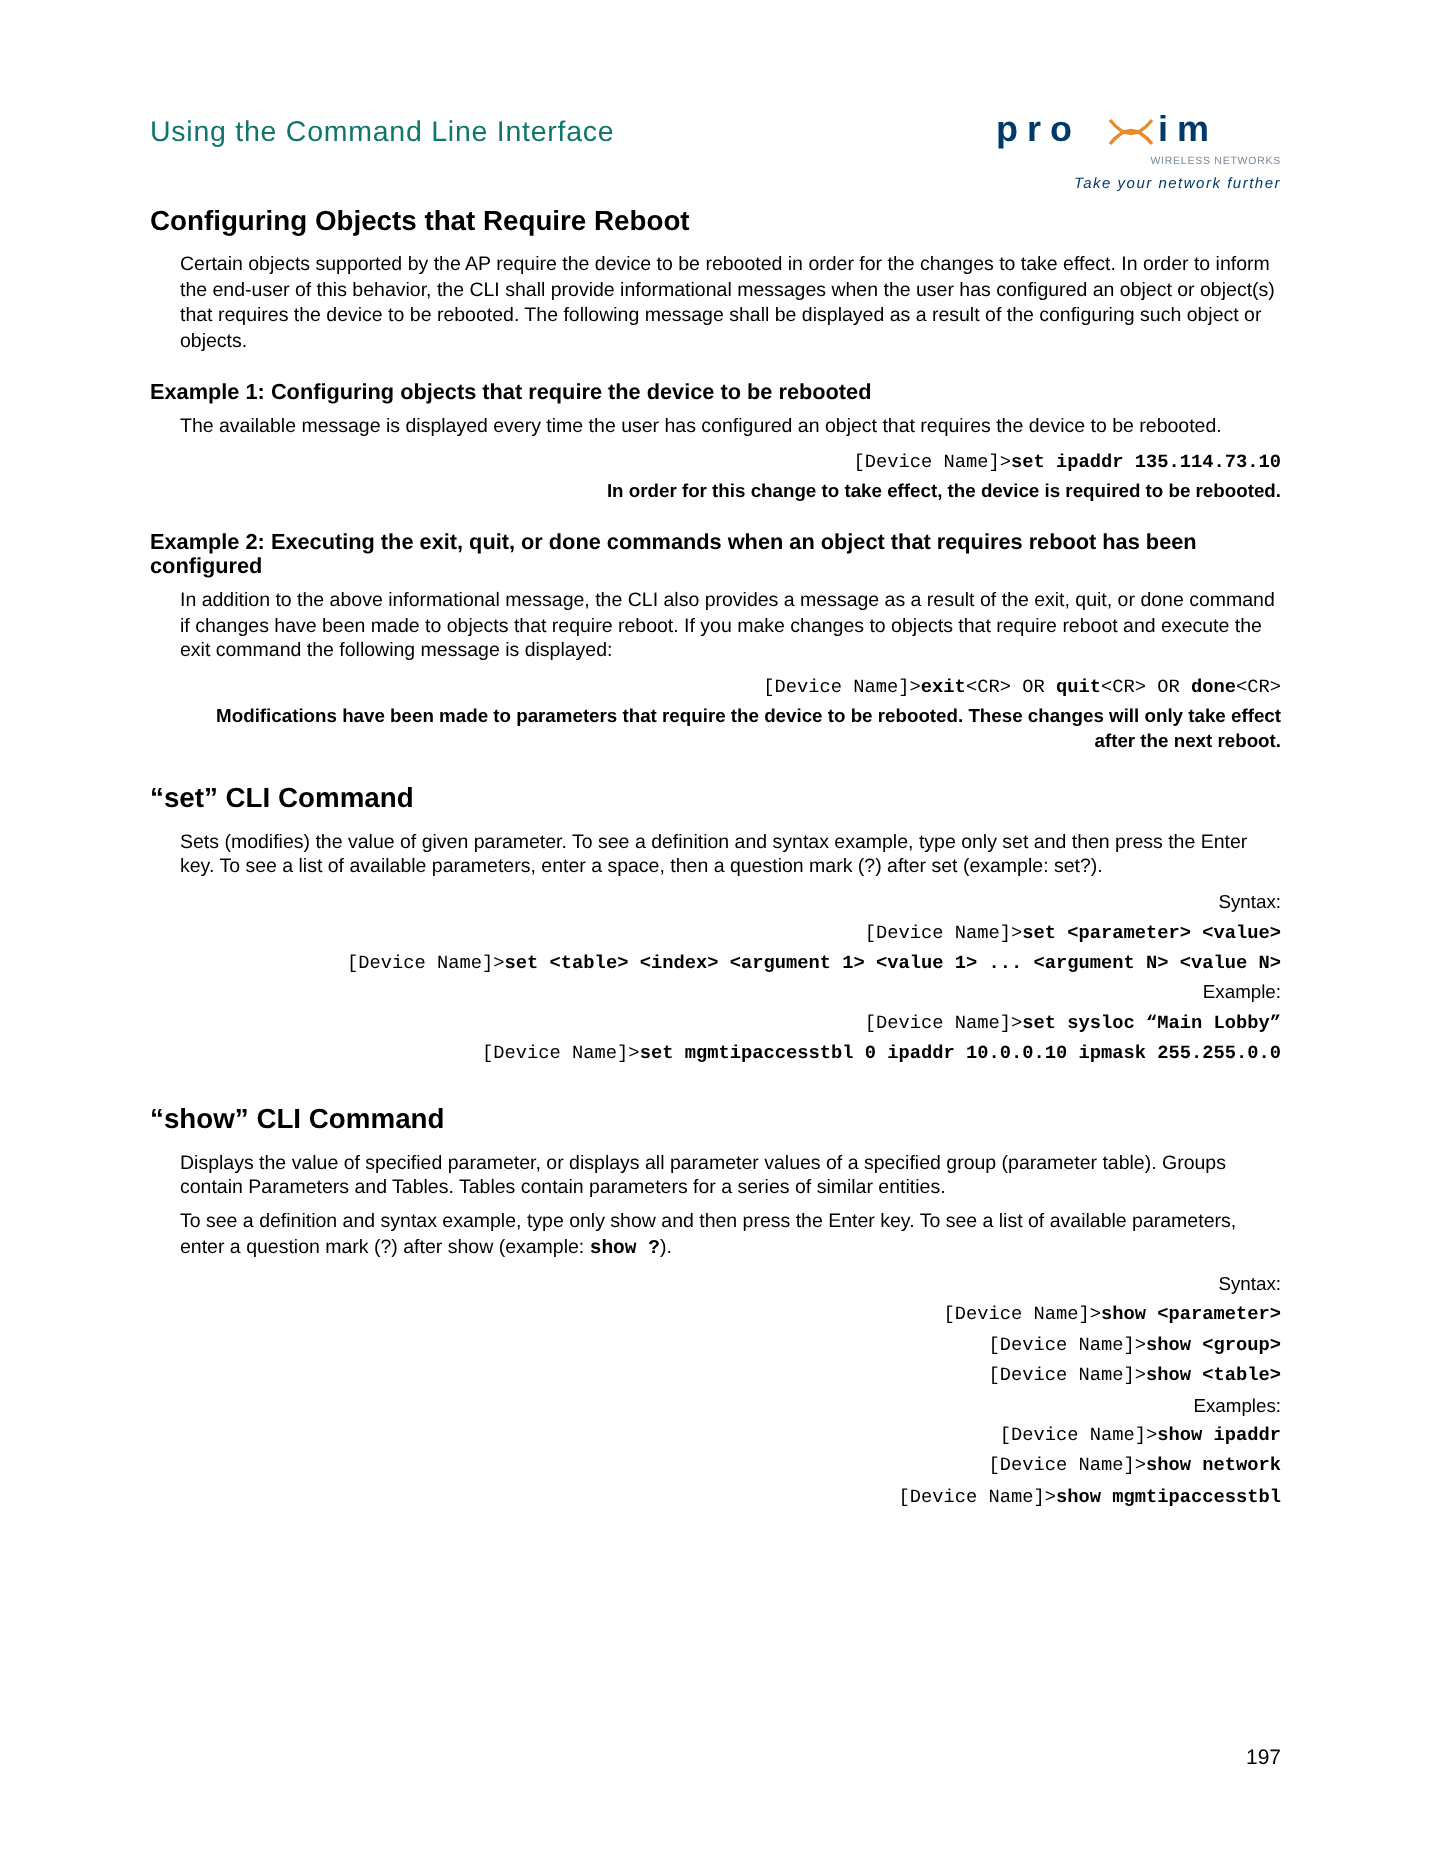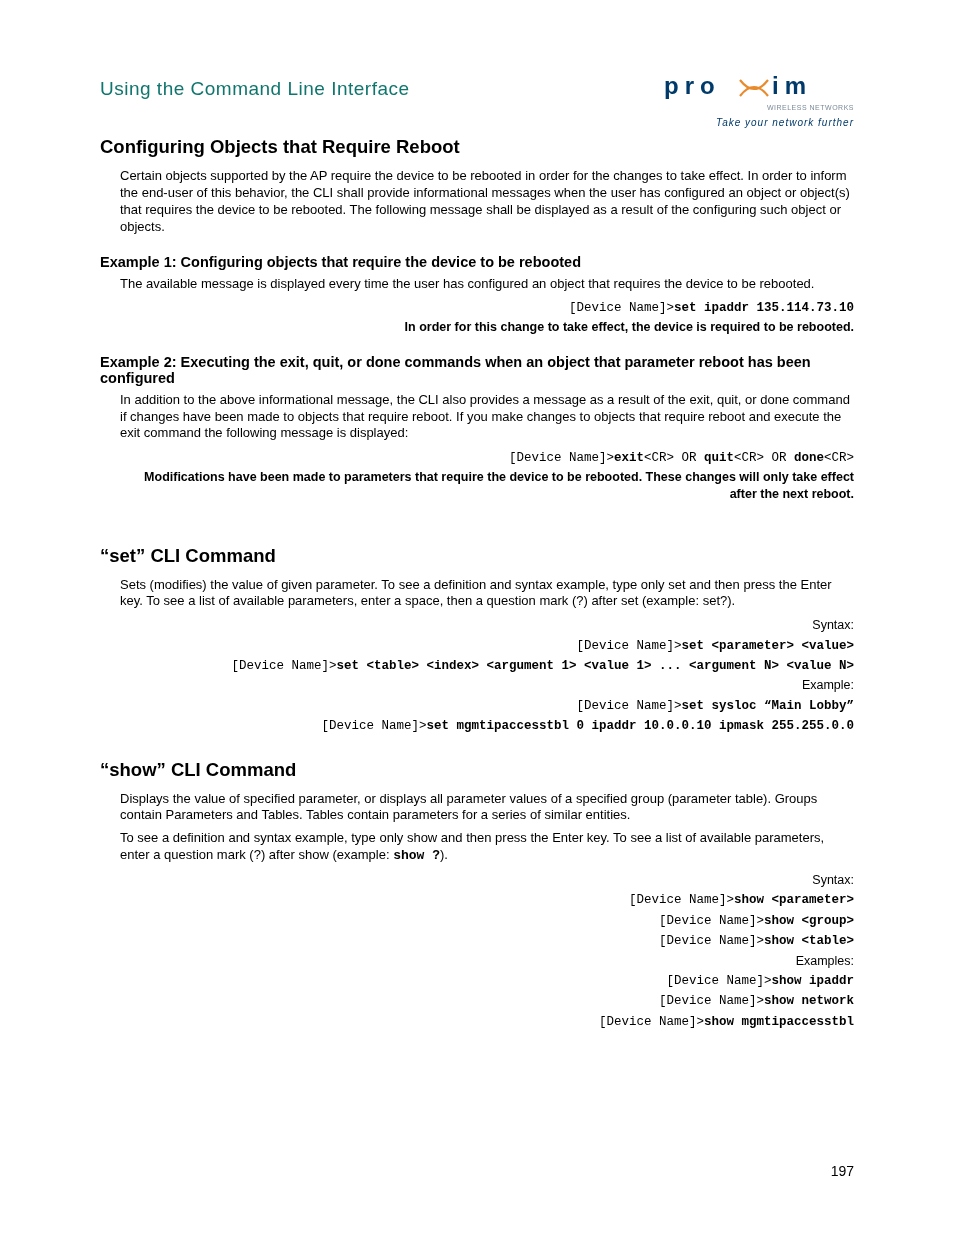--- a/index.html
+++ b/index.html
@@ -125,30 +125,30 @@
   <h2 class="section">Configuring Objects that Require Reboot</h2>
   <p class="body">Certain objects supported by the AP require the device to be rebooted in order for the changes to take effect. In order to inform the end-user of this behavior, the CLI shall provide informational messages when the user has configured an object or object(s) that requires the device to be rebooted. The following message shall be displayed as a result of the configuring such object or objects.</p>
 
   <h3 class="sub indent20">Example 1: Configuring objects that require the device to be rebooted</h3>
   <p class="body">The available message is displayed every time the user has configured an object that requires the device to be rebooted.</p>
   <div class="code-block">
     <div><span class="mono">[Device Name]&gt;</span><span class="mono bold">set ipaddr 135.114.73.10</span></div>
     <div class="note">In order for this change to take effect, the device is required to be rebooted.</div>
   </div>
 
-  <h3 class="sub indent20">Example 2: Executing the exit, quit, or done commands when an object that parameter reboot has been configured</h3>
+  <h3 class="sub indent20">Example 2: Executing the exit, quit, or done commands when an object that requires reboot has been configured</h3>
   <p class="body">In addition to the above informational message, the CLI also provides a message as a result of the exit, quit, or done command if changes have been made to objects that require reboot. If you make changes to objects that require reboot and execute the exit command the following message is displayed:</p>
   <div class="code-block">
     <div>
       <span class="mono">[Device Name]&gt;</span><span class="mono bold">exit</span><span class="mono">&lt;CR&gt; OR </span><span class="mono bold">quit</span><span class="mono">&lt;CR&gt; OR </span><span class="mono bold">done</span><span class="mono">&lt;CR&gt;</span>
     </div>
     <div class="note">Modifications have been made to parameters that require the device to be rebooted. These changes will only take effect after the next reboot.</div>
   </div>
 
-  <h2 class="section" style="margin-top:42px">“set” CLI Command</h2>
+  <h2 class="section" style="margin-top:18px">“set” CLI Command</h2>
   <p class="body">Sets (modifies) the value of given parameter. To see a definition and syntax example, type only set and then press the Enter key. To see a list of available parameters, enter a space, then a question mark (?) after set (example: set?).</p>
   <div class="code-block">
     <div>Syntax:</div>
     <div><span class="mono">[Device Name]&gt;</span><span class="mono bold">set &lt;parameter&gt; &lt;value&gt;</span></div>
     <div><span class="mono">[Device Name]&gt;</span><span class="mono bold">set &lt;table&gt; &lt;index&gt; &lt;argument 1&gt; &lt;value 1&gt; ... &lt;argument N&gt; &lt;value N&gt;</span></div>
     <div>Example:</div>
     <div><span class="mono">[Device Name]&gt;</span><span class="mono bold">set sysloc “Main Lobby”</span></div>
     <div><span class="mono">[Device Name]&gt;</span><span class="mono bold">set mgmtipaccesstbl 0 ipaddr 10.0.0.10 ipmask 255.255.0.0</span></div>
   </div>
 

